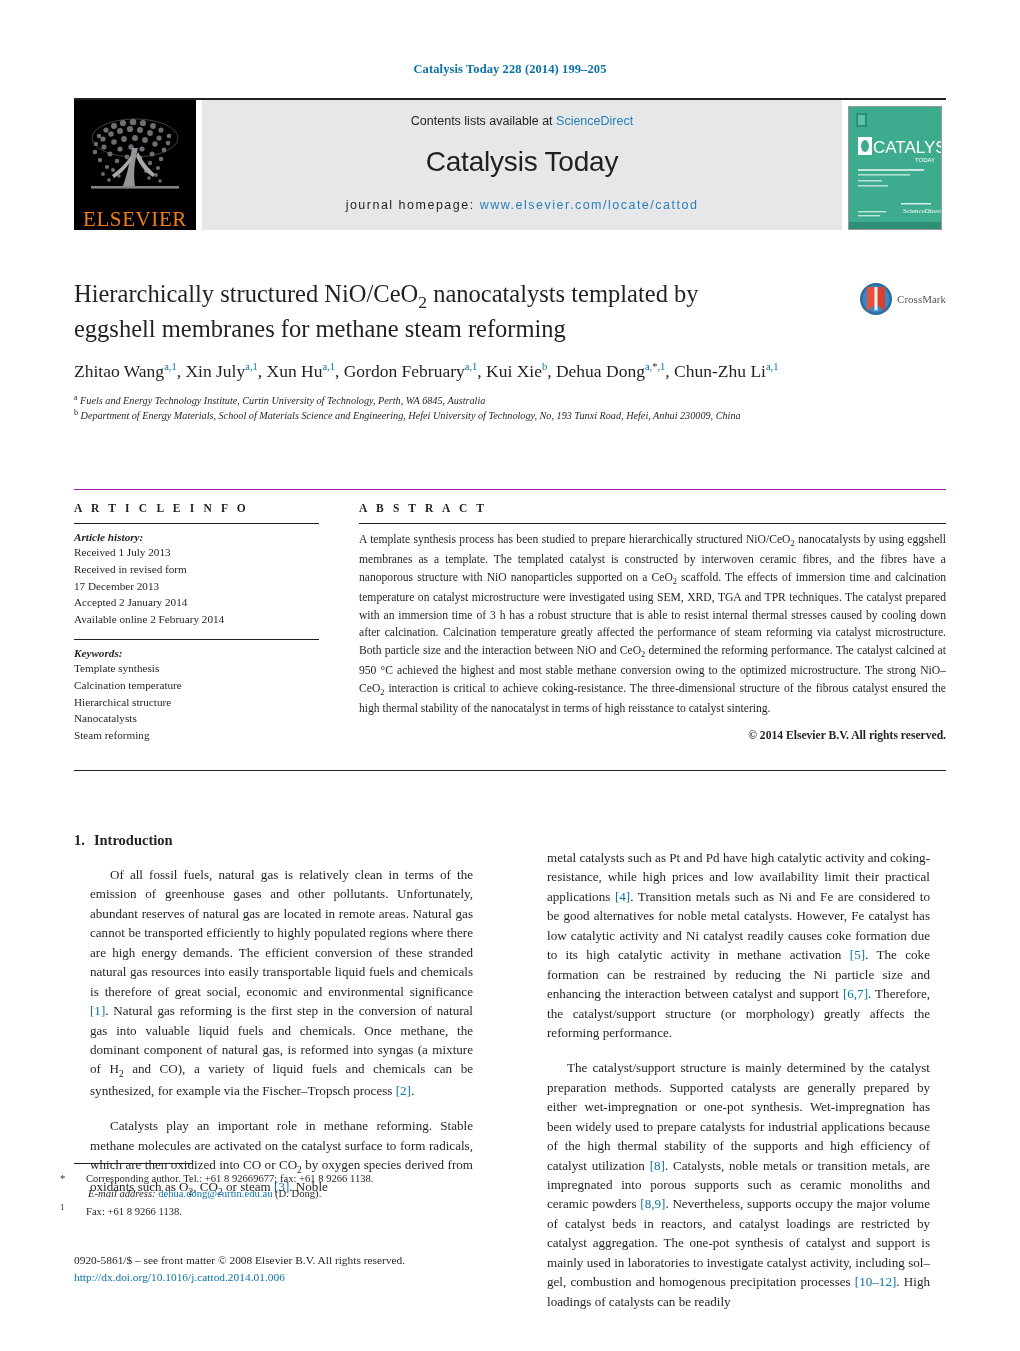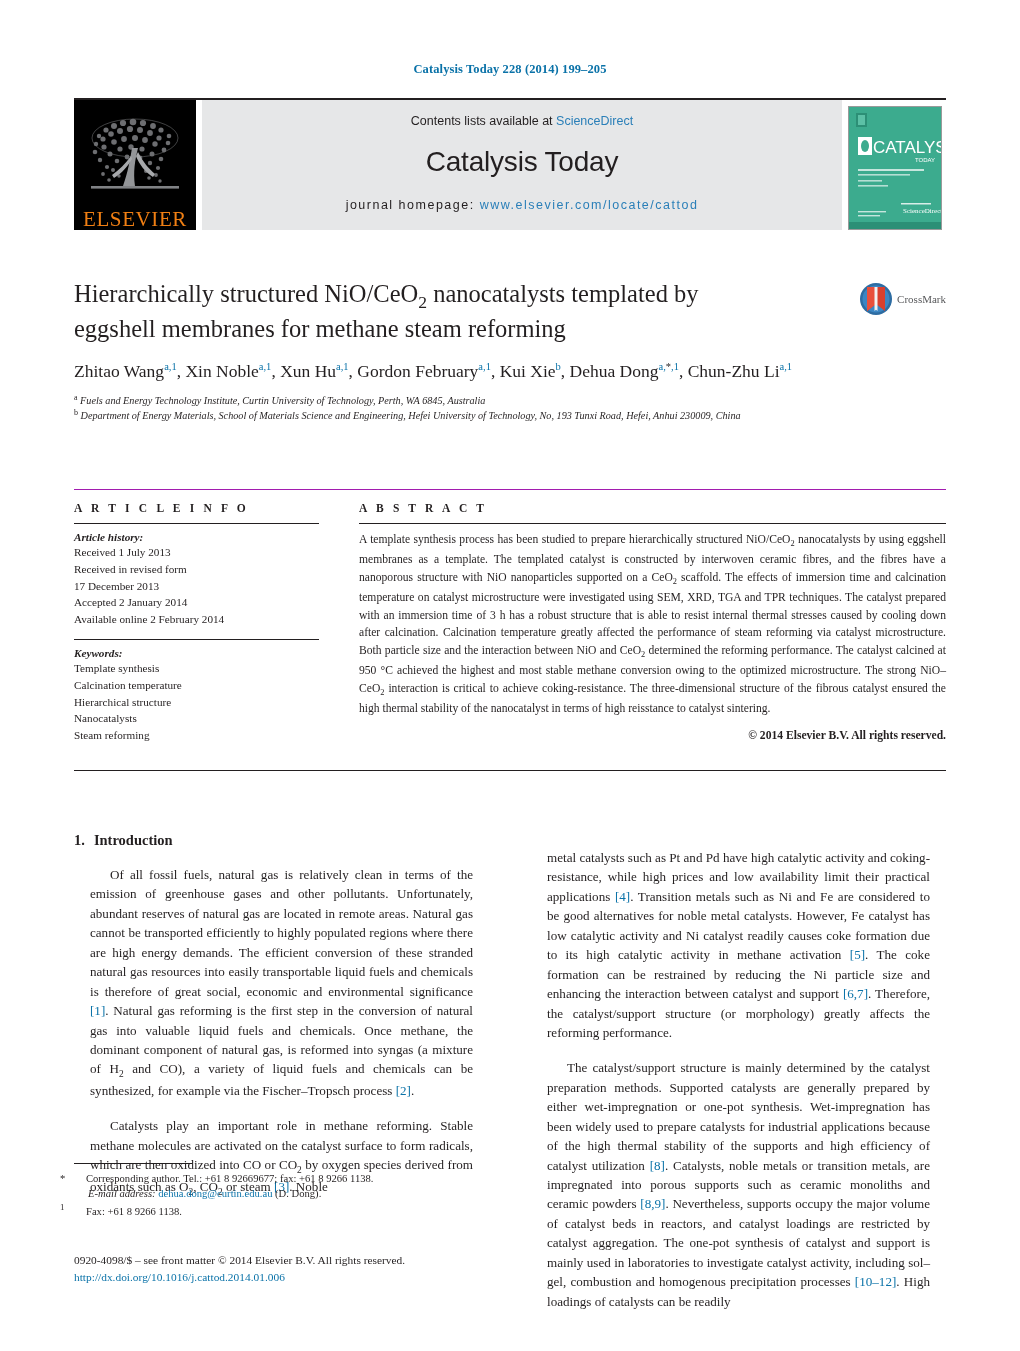--- a/index.html
+++ b/index.html
@@ -421,21 +421,21 @@
         <circle cx="17" cy="17" r="13.5" fill="#3b86c4"></circle>
         <path d="M8 5 h18 v24 l-9 -7 l-9 7 Z" fill="#d8402f"></path>
         <path d="M17 22 l-9 7 V5 h9 Z" fill="#e8503c"></path>
         <path d="M15.5 5 h3 v24 l-1.5 -1.2 l-1.5 1.2 Z" fill="#f2f2f2"></path>
       </svg>
       <span class="crossmark-label">CrossMark</span>
     </div>
 
     <div class="authors">
       <span>Zhitao Wang</span><sup>a,1</sup>,
-      <span>Xin Noble</span><sup>a,1</sup>,
+      <span>Xin July</span><sup>a,1</sup>,
       <span>Xun Hu</span><sup>a,1</sup>,
       <span>Gordon February</span><sup>a,1</sup>,
       <span>Kui Xie</span><sup>b</sup>,
       <span>Dehua Dong</span><sup>a,<span style="color:#231f20">*</span>,1</sup>,
       <span>Chun-Zhu Li</span><sup>a,1</sup>
     </div>
 
     <div class="affils">
       <div><sup>a</sup> <span>Fuels and Energy Technology Institute, Curtin University of Technology, Perth, WA 6845, Australia</span></div>
       <div><sup>b</sup> <span>Department of Energy Materials, School of Materials Science and Engineering, Hefei University of Technology, No, 193 Tunxi Road, Hefei, Anhui 230009, China</span></div>
@@ -493,17 +493,17 @@
   </div>
 
   <div class="footnotes">
     <div class="fn-rule"></div>
     <p class="fn"><span class="mark">*</span><span>Corresponding author. Tel.: +61 8 92669677; fax: +61 8 9266 1138.</span></p>
     <p class="fn" style="padding-left:14px;text-indent:0"><span class="italic">E-mail address:</span> <span class="link">dehua.dong@curtin.edu.au</span> <span>(D. Dong).</span></p>
     <p class="fn"><span class="mark"><sup>1</sup></span><span>Fax: +61 8 9266 1138.</span></p>
   </div>
 
   <div class="colophon">
-    <div>0920-4098/$ – see front matter © 2014 Elsevier B.V. All rights reserved.</div>
+    <div>0920-5861/$ – see front matter © 2008 Elsevier B.V. All rights reserved.</div>
     <div class="doi">http://dx.doi.org/10.1016/j.cattod.2014.01.006</div>
   </div>
 
 </div>
 
 </body></html>

